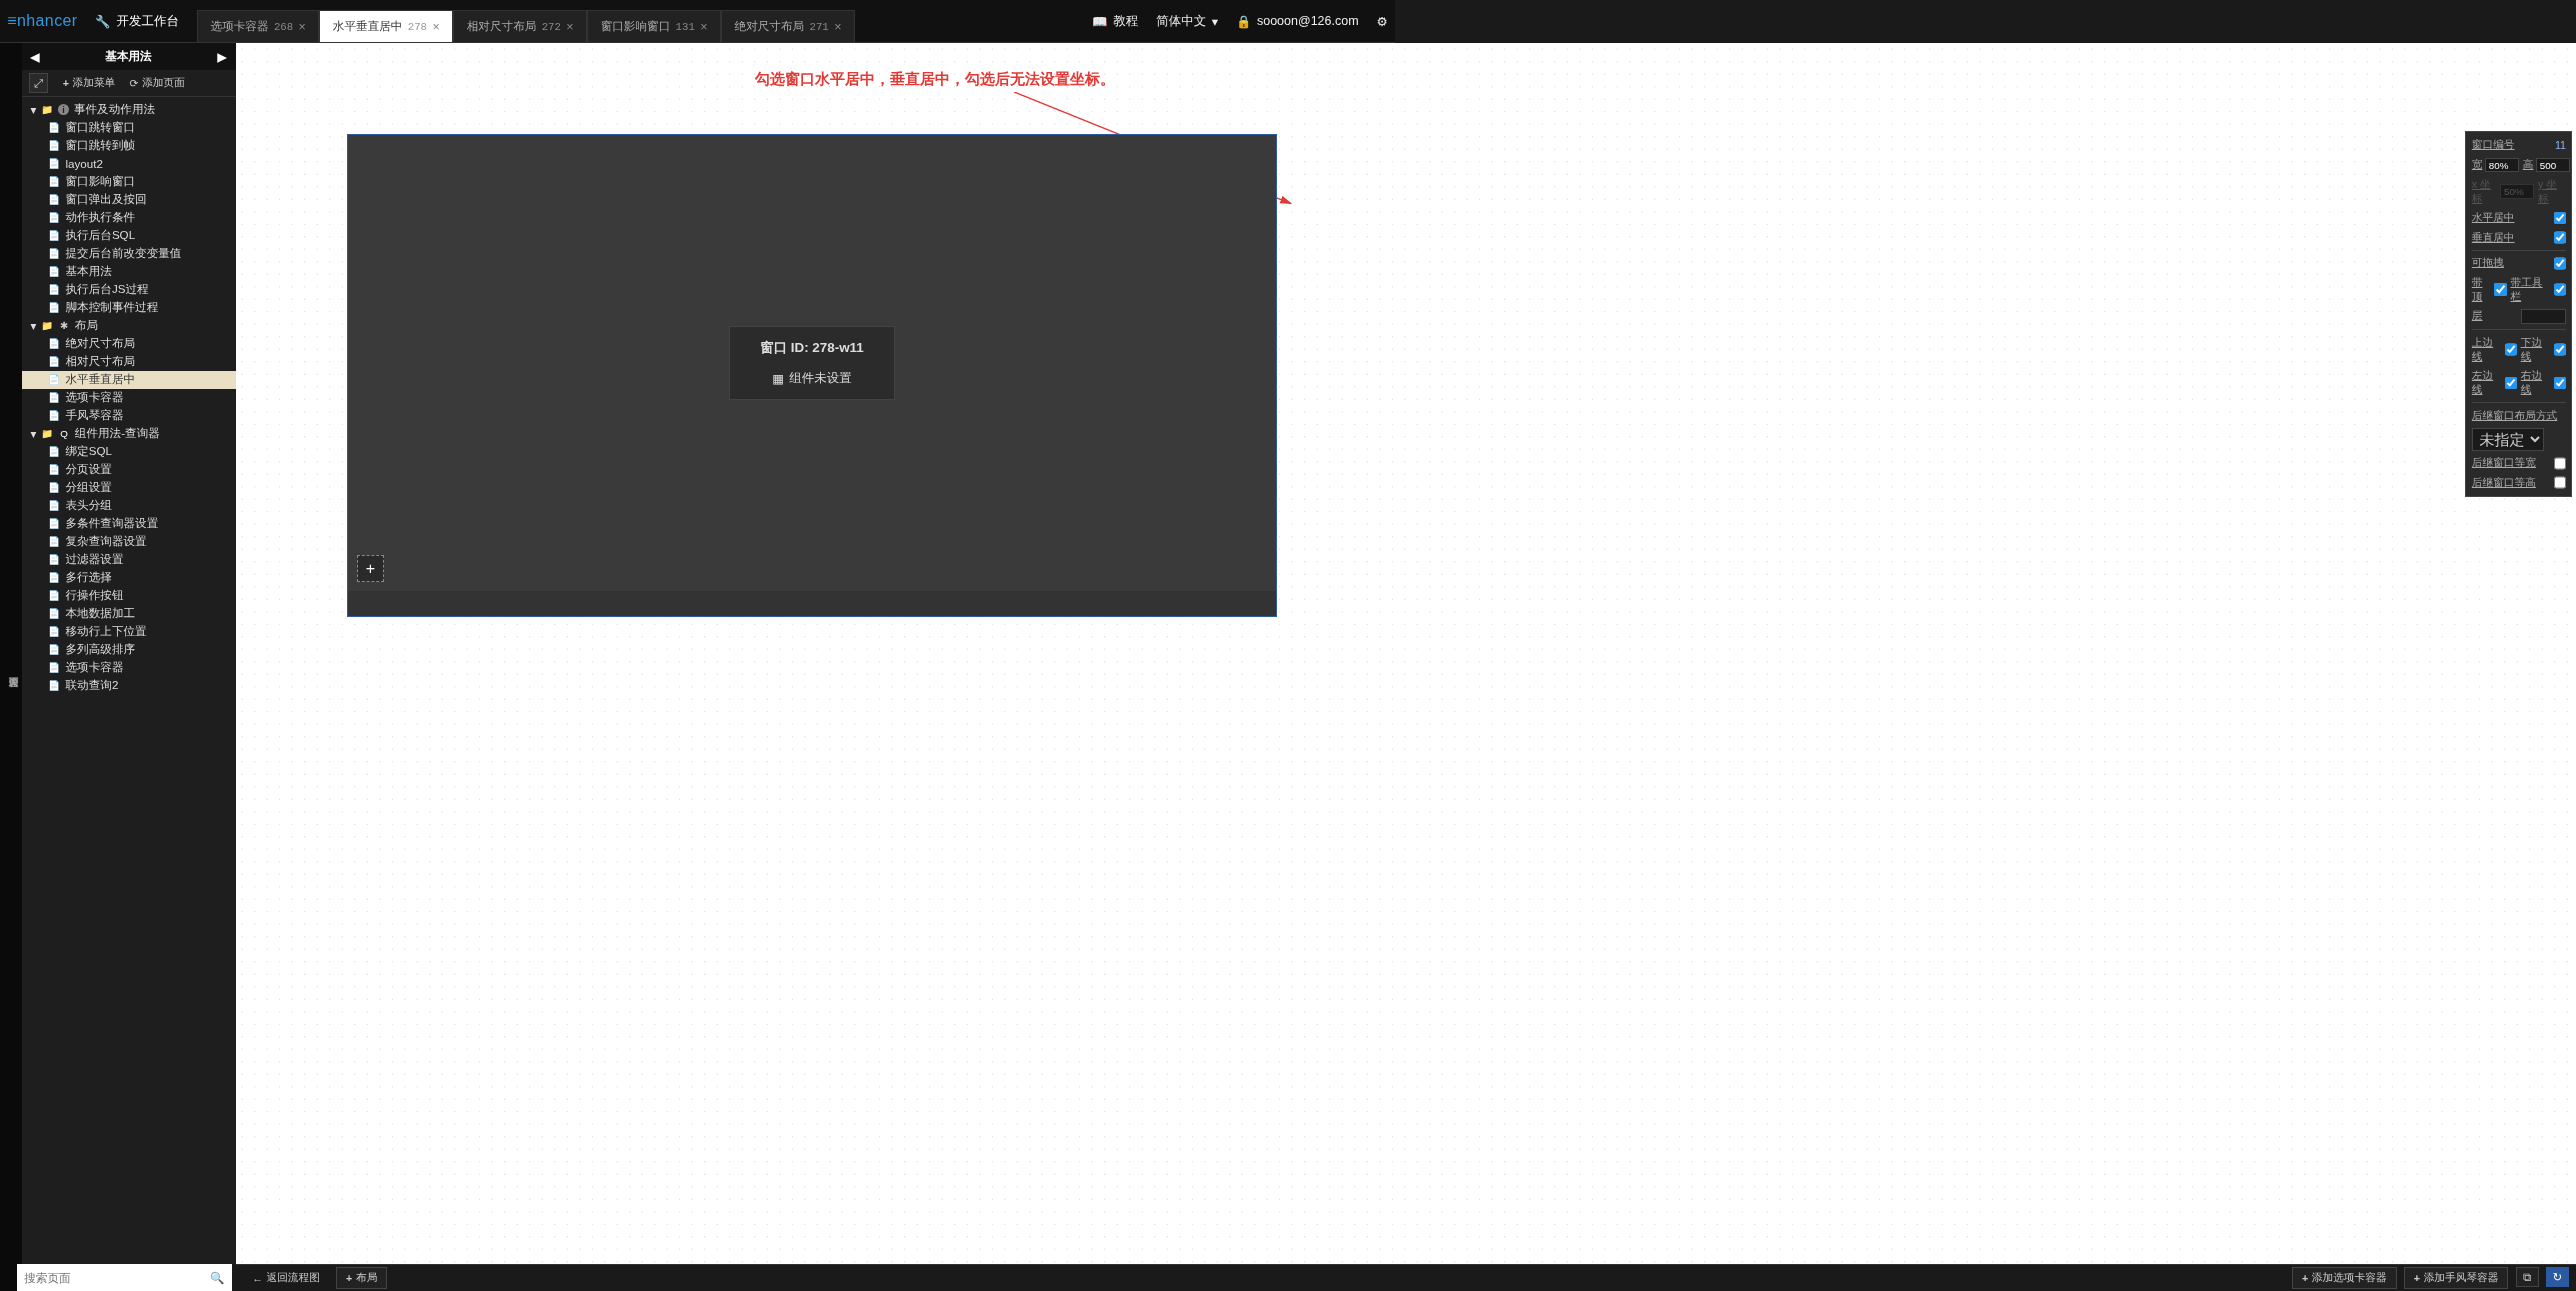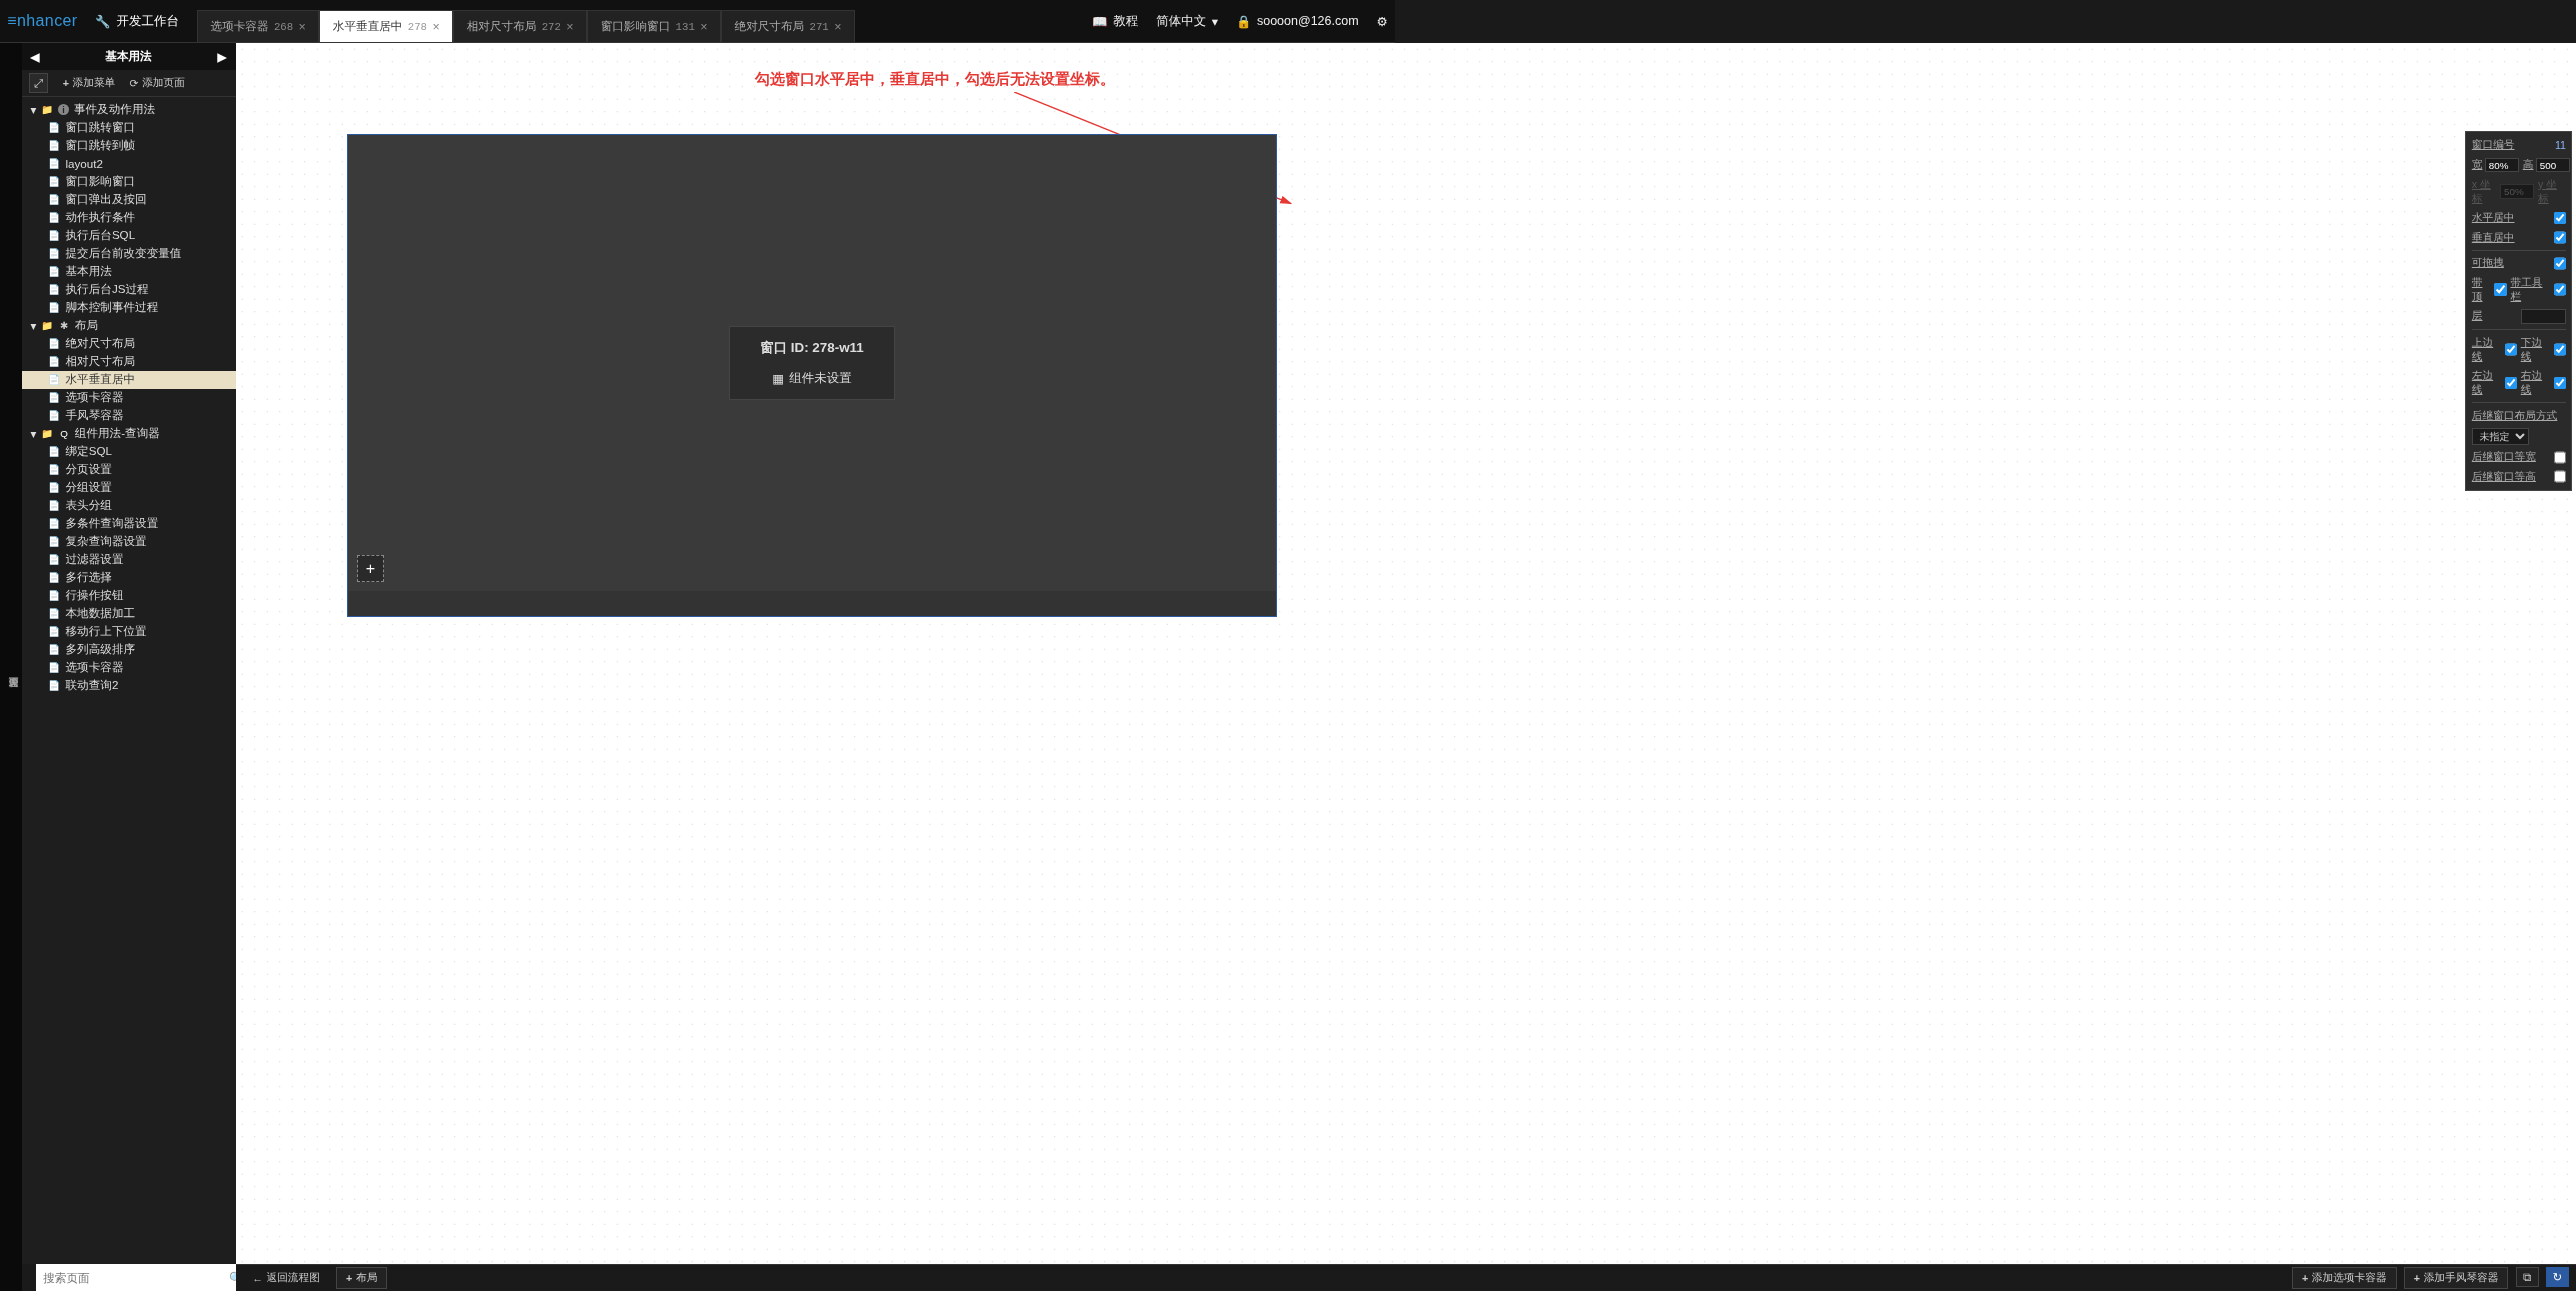--- a/index.html
+++ b/index.html
@@ -33,21 +33,21 @@
 .tree-node.level-1 { padding-left: 27px; }
 .tree-node.selected { background: #e8dfc5; color: #333; }
 .tree-icon { width: 12.5px; height: 12.5px; display: inline-flex; align-items: center; justify-content: center; font-size: 9.8px; }
 .folder-icon { color: #3498db; }
 .file-icon { color: #aaa; }
 .gear-tree-icon { color: #ccc; }
 .search-tree-icon { color: #fff; }
 .info-icon { background: #888; border-radius: 50%; width: 11.6px; height: 11.6px; color: #222; font-weight: bold; font-size: 9px; }
 
 
-.sidebar-search { position: absolute; left: 36px; bottom: 0; width: 215px; height: 27px; background: #fff; display: flex; align-items: center; padding: 0 7.2px; }
+.sidebar-search { position: absolute; left: 17px; bottom: 0; width: 215px; height: 27px; background: #fff; display: flex; align-items: center; padding: 0 7.2px; }
 .sidebar-search input { flex: 1; border: none; outline: none; font-size: 11.6px; }
 .sidebar-search .search-ic { color: #666; }
 
 
 .canvas-area { position: absolute; left: 236px; top: 43px; right: 0; bottom: 27px; background: #fff; background-image: radial-gradient(circle, #ccc 0.7px, transparent 0.7px); background-size: 12.5px 12.5px; overflow: hidden; }
 .annotation { position: absolute; top: 27px; left: 519px; color: #e53935; font-size: 15px; font-weight: 700; }
 .arrow-line { position: absolute; pointer-events: none; }
 
 .window-frame { position: absolute; left: 111px; top: 91px; width: 930px; height: 483px; border: 0.9px solid #2c5aa0; background: #333; }
 .window-header { height: 25px; background: repeating-linear-gradient(115deg, #1e3a6e, #1e3a6e 9px, #24477f 9px, #24477f 18px); display: flex; align-items: center; padding: 0 10.7px; color: #a8c5ff; font-size: 12.5px; }
@@ -59,21 +59,21 @@
 
 
 .props { position: absolute; right: 3.6px; top: 88px; width: 107px; background: #2a2a2a; border: 0.9px solid #444; padding: 3.6px 5.4px; font-size: 10.7px; color: #ccc; }
 .prop-row { display: flex; align-items: center; justify-content: space-between; padding: 2.7px 0; gap: 3.6px; }
 .prop-row.split > span { display: flex; align-items: center; gap: 2.7px; }
 .prop-row label { color: #aaa; font-size: 10.7px; text-decoration: underline; }
 .prop-row.disabled label { color: #555; }
 .prop-row input[type="text"] { width: 34px; background: #1a1a1a; border: 0.9px solid #444; color: #fff; font-size: 9.8px; padding: 0.9px 2.7px; }
 .prop-row input.disabled { color: #555; border-color: #333; }
 .prop-row input[type="checkbox"] { width: 12.5px; height: 12.5px; accent-color: #2196f3; }
-.prop-row select { background: #1a1a1a; border: 0.9px solid #444; color: #ccc; font-size: 10px; padding: 0.9px 2.7px; }
+.prop-row select { background: #1a1a1a; border: 0.9px solid #444; color: #ccc; font-size: 15px; padding: 0.9px 2.7px; }
 .prop-sep { border-top: 0.9px solid #444; margin: 2.7px 0; }
 .prop-title { color: #8ab4f8; }
 
 
 .bottombar { position: absolute; left: 236px; right: 0; bottom: 0; height: 27px; background: #1a1a1a; border-top: 0.9px solid #333; display: flex; align-items: center; padding: 0 7.2px; gap: 7.2px; }
 .bb-btn { display: flex; align-items: center; gap: 3.6px; padding: 2.7px 9px; background: #222; border: 0.9px solid #444; color: #ccc; font-size: 10.7px; cursor: pointer; }
 .bb-right { margin-left: auto; display: flex; gap: 7.2px; }
 .bb-icon-btn { width: 23px; height: 19.7px; background: #222; border: 0.9px solid #444; color: #ccc; display: flex; align-items: center; justify-content: center; cursor: pointer; }
 .bb-icon-btn.primary { background: #2c5aa0; border-color: #2c5aa0; color: #fff; }
 </style>

